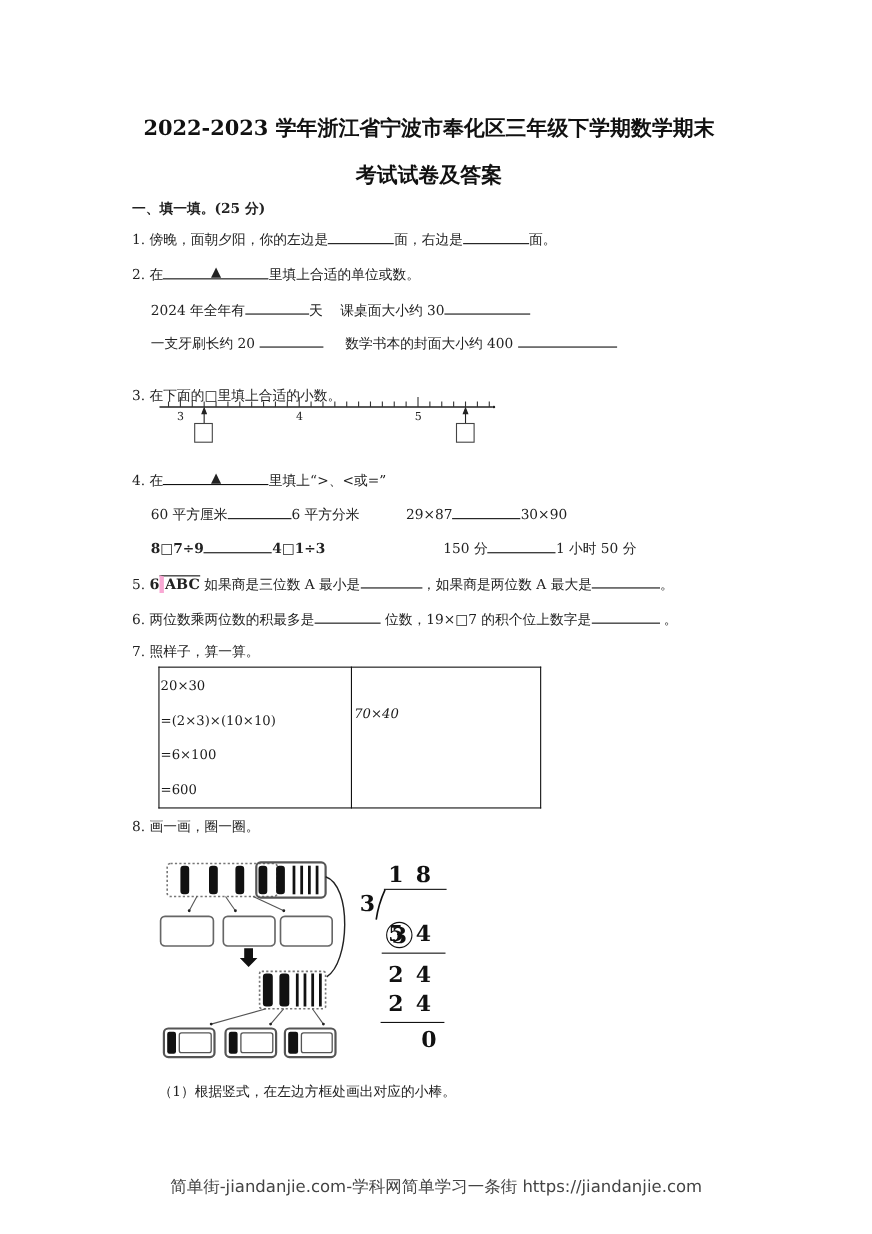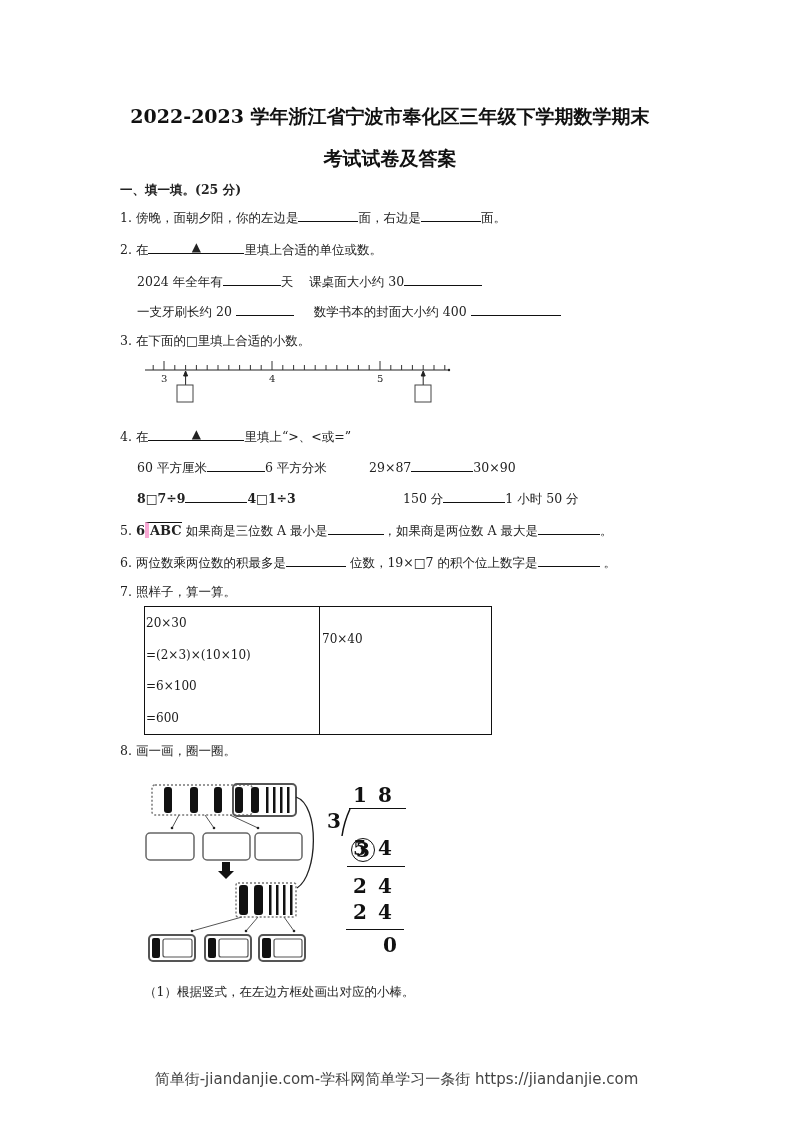--- a/index.html
+++ b/index.html
@@ -42,21 +42,21 @@
   <span>课桌面大小约 30</span><span class="blank" style="width:78px;"></span>
 </div>
 <div class="abs line" style="left:137px; top:302px;">
   <span>一支牙刷长约 20</span>
   <span class="blank" style="width:58px;"></span>
   <span style="display:inline-block;width:12px;"></span>
   <span>数学书本的封面大小约 400</span>
   <span class="blank" style="width:90px;"></span>
 </div>
 
-<div class="abs line" style="left:120px; top:333px;">
+<div class="abs line" style="left:120px; top:352px;">
   <span>3.</span>
   <span>在下面的□里填上合适的小数。</span>
 </div>
 <svg class="abs" style="left:140px; top:355px;" width="320" height="55" viewBox="0 0 320 55">
   <line x1="5" y1="15" x2="308" y2="15" stroke="#222" stroke-width="1.2"></line>
   <circle cx="309" cy="15" r="1.2" fill="#222"></circle>
   <g stroke="#333" stroke-width="1">
     <line x1="13.2" y1="10" x2="13.2" y2="15"></line>
     <line x1="24" y1="6" x2="24" y2="15"></line>
     <line x1="34.8" y1="10" x2="34.8" y2="15"></line>
@@ -137,21 +137,21 @@
 <table class="calc">
   <tbody>
       <tr>
     <td class="calc-left">
       <div class="abs" style="left:1px; top:9px;">20×30</div>
       <div class="abs" style="left:1px; top:41px;">=(2×3)×(10×10)</div>
       <div class="abs" style="left:1px; top:72px;">=6×100</div>
       <div class="abs" style="left:1px; top:104px;">=600</div>
     </td>
     <td class="calc-right">
-      <div class="abs" style="left:2px; top:25px;">70×40</div>
+      <div class="abs" style="left:2px; top:35px;font-style:italic;">70×40</div>
     </td>
   </tr>
 </tbody>
   </table>
 
 <div class="abs line" style="left:120px; top:743px;">
   <span>8.</span>
   <span>画一画，圈一圈。</span>
 </div>
 

